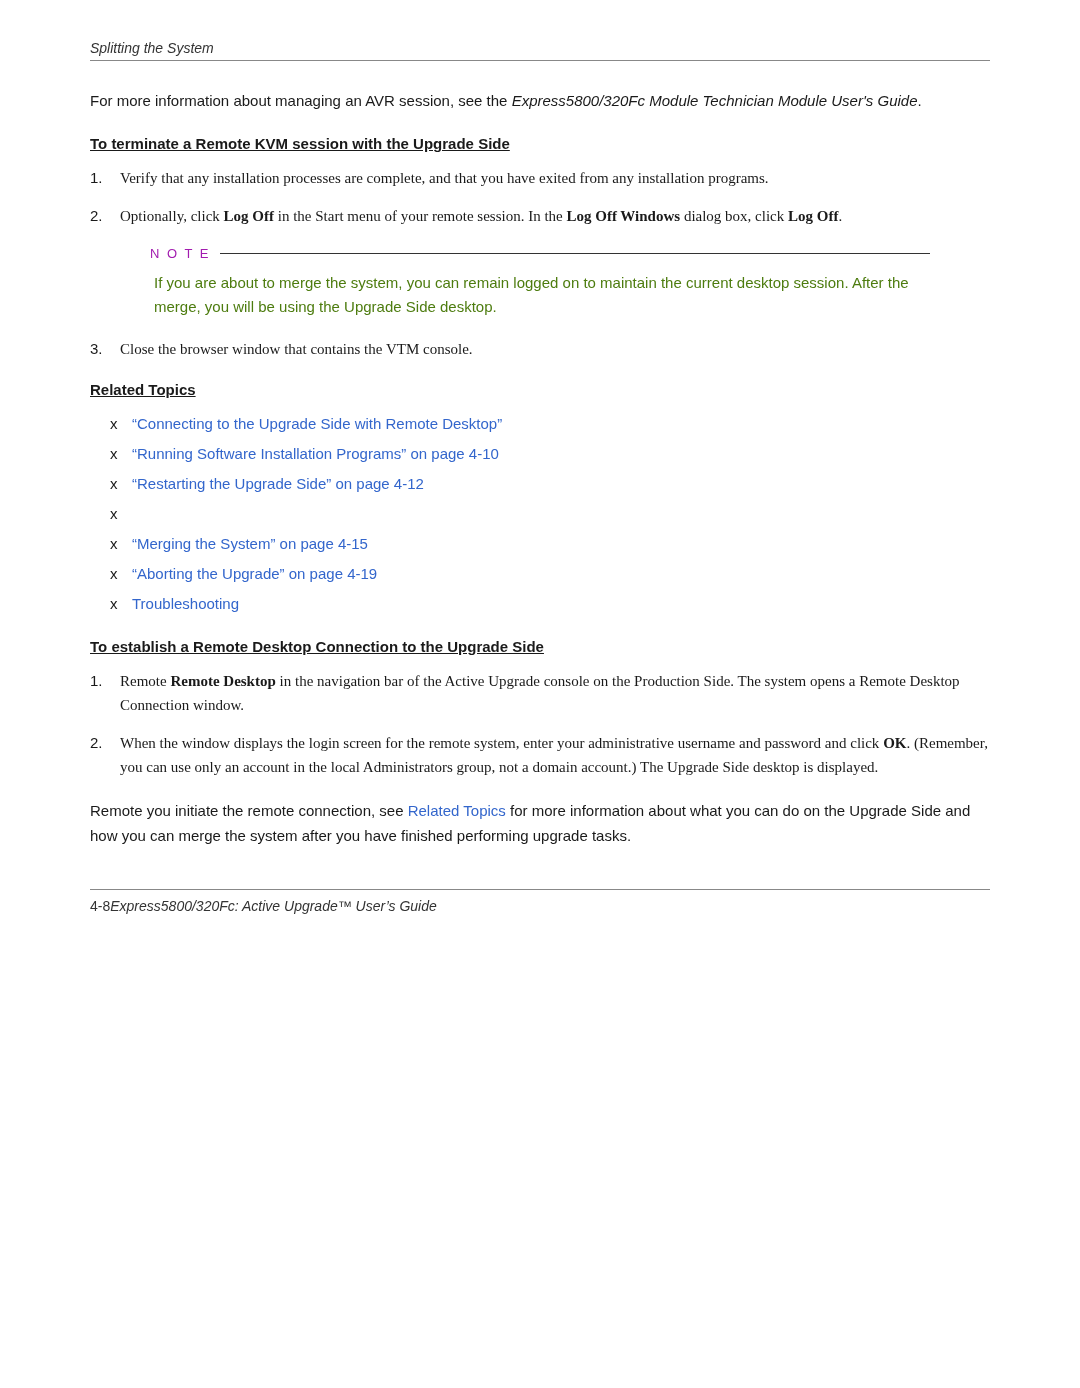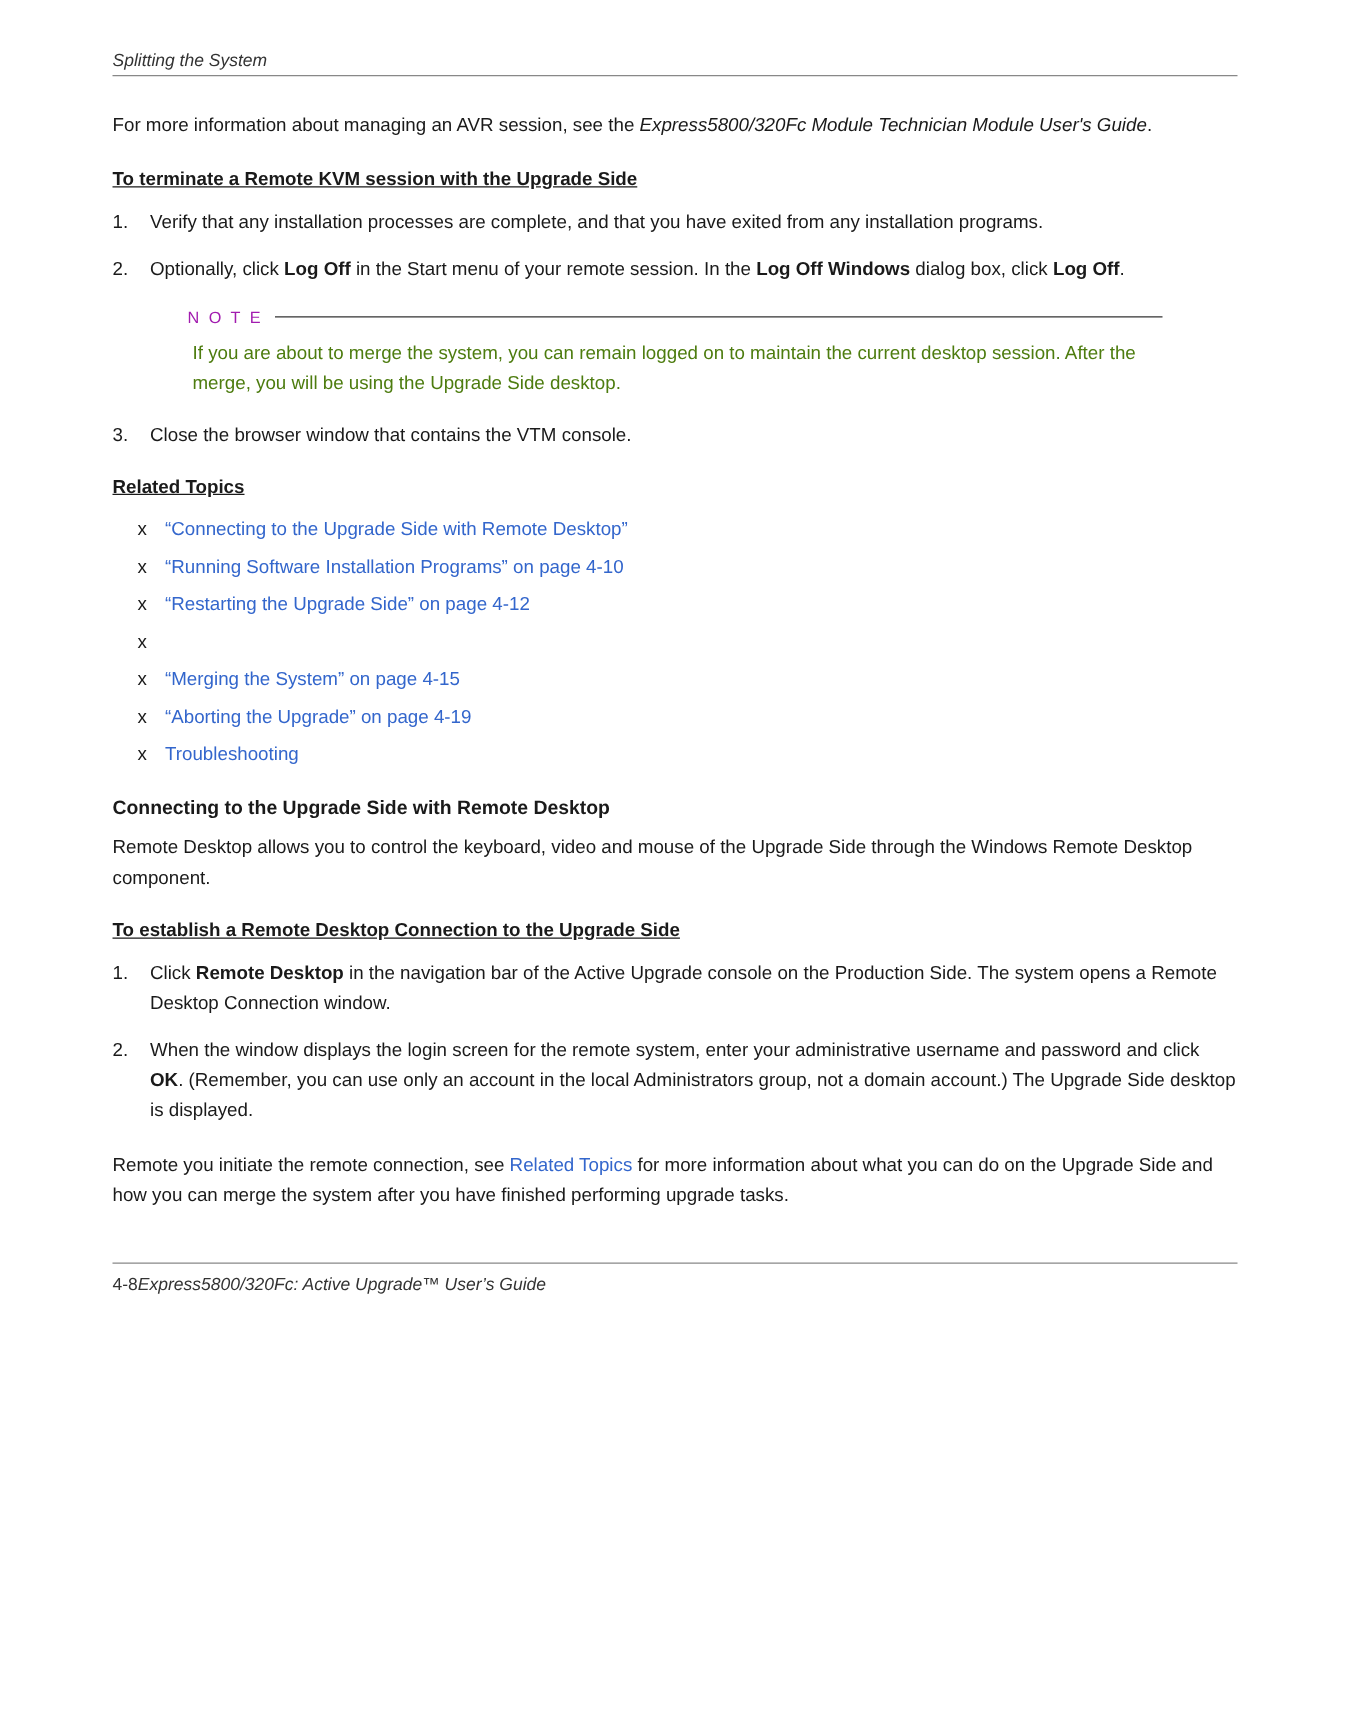--- a/index.html
+++ b/index.html
@@ -72,20 +72,21 @@
     }
 
     .numbered-list li .num {
       min-width: 30px;
       font-size: 15px;
       color: #1a1a1a;
     }
 
     .numbered-list li .content {
       flex: 1;
+      font-family: Liberation Serif, serif;
     }
 
     .note-box {
       margin: 18px 60px 18px 60px;
       padding: 0;
     }
 
     .note-header {
       display: flex;
       align-items: center;
@@ -259,33 +260,29 @@
         <span class="bullet-char">x</span>
         <a href="#">“Aborting the Upgrade” on page 4-19</a>
       </li>
       <li>
         <span class="bullet-char">x</span>
         <a href="#">Troubleshooting</a>
       </li>
     </ul>
   </div>
 
-  <div class="subsection">
-    <p class="subsection-title">Connecting to the Upgrade Side with Remote Desktop</p>
-    <p class="body-text">Remote Desktop allows you to control the keyboard, video and mouse of the Upgrade Side through the Windows Remote Desktop component.</p>
-  </div>
 
   <div class="subsection">
     <p class="section-heading">To establish a Remote Desktop Connection to the Upgrade Side</p>
 
     <ol class="numbered-list">
       <li>
         <span class="num">1.</span>
         <span class="content">
-          <span>Click </span><strong>Remote Desktop</strong><span> in the navigation bar of the Active Upgrade console on the Production Side. The system opens a Remote Desktop Connection window.</span>
+          <span>Remote </span><strong>Remote Desktop</strong><span> in the navigation bar of the Active Upgrade console on the Production Side. The system opens a Remote Desktop Connection window.</span>
         </span>
       </li>
       <li>
         <span class="num">2.</span>
         <span class="content">
           <span>When the window displays the login screen for the remote system, enter your administrative username and password and click </span><strong>OK</strong><span>. (Remember, you can use only an account in the local Administrators group, not a domain account.) The Upgrade Side desktop is displayed.</span>
         </span>
       </li>
     </ol>
   </div>

